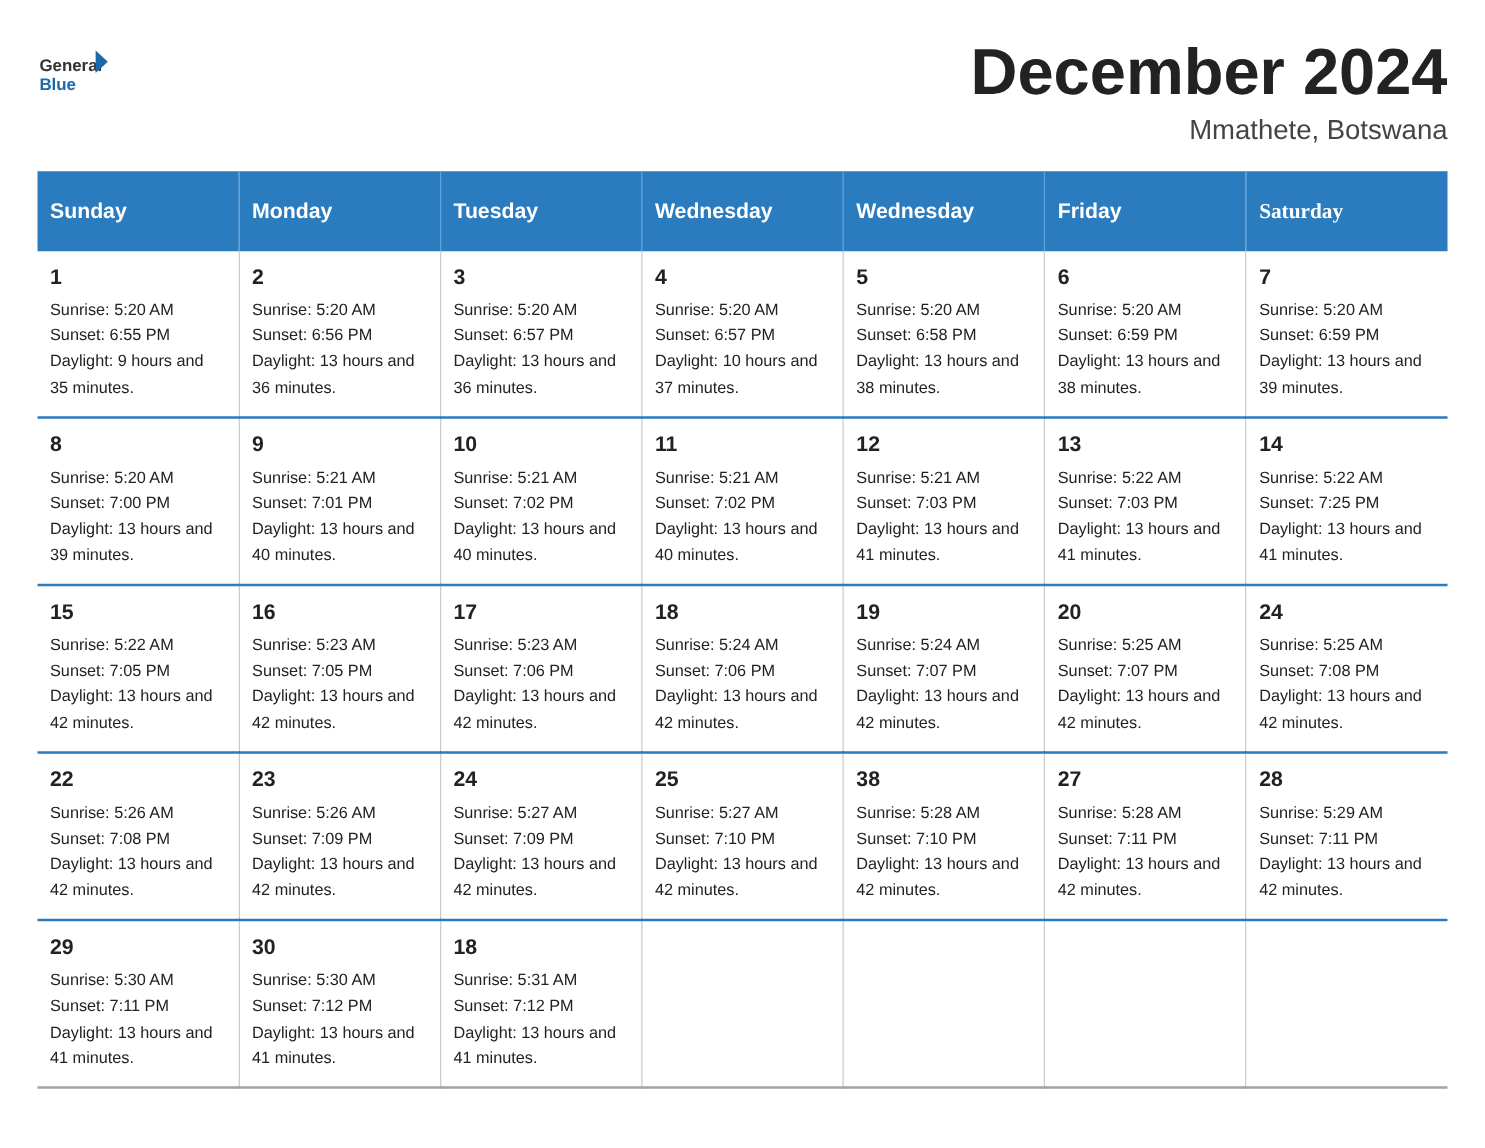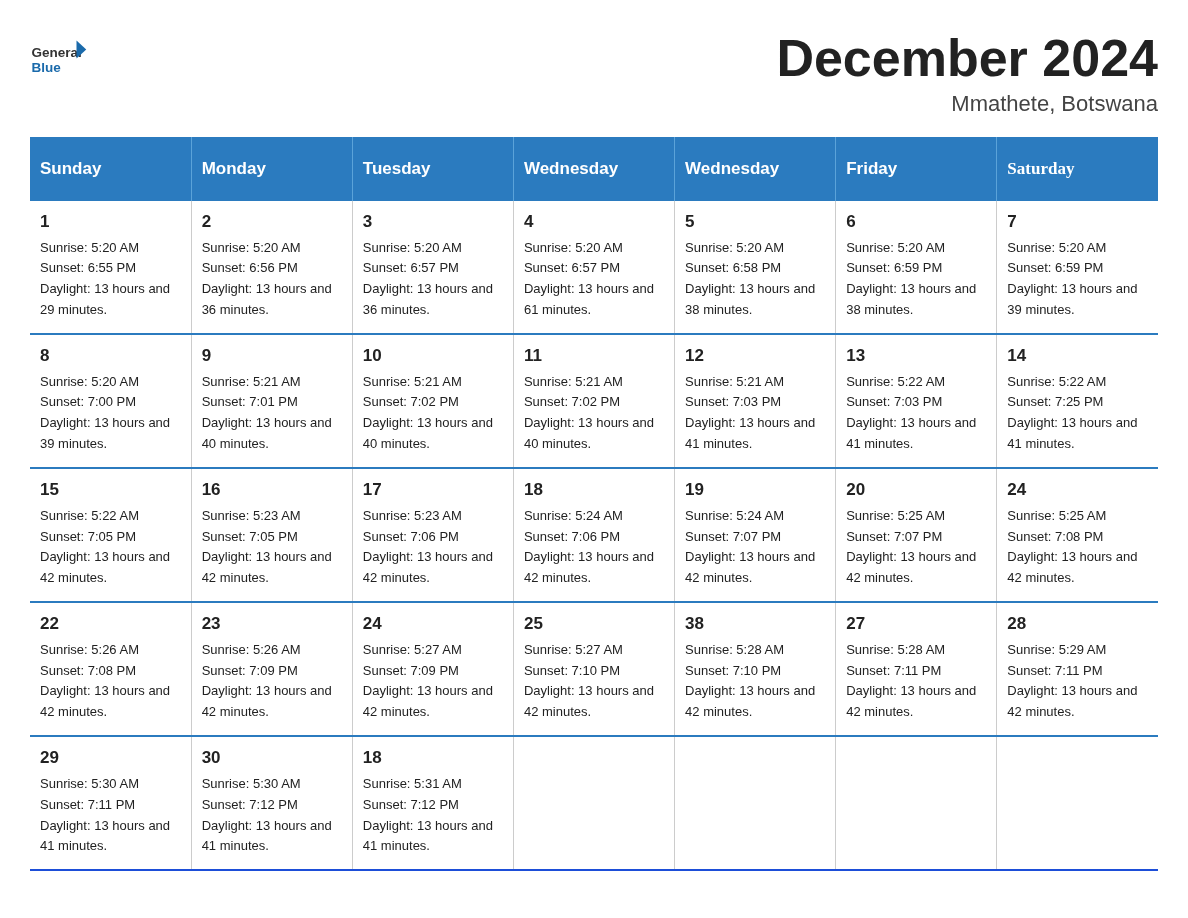--- a/index.html
+++ b/index.html
@@ -79,21 +79,21 @@
       font-size: 17px;
       font-weight: bold;
       display: block;
       margin-bottom: 2px;
     }
     .day-info {
       font-size: 13px;
       color: #222;
     }
     tbody tr:last-child {
-      border-bottom: 2px solid #1d4ed8;
+      border-bottom: 2px solid #a3a3a3;
     }
     .logo-svg {
       width: 60px;
       height: 50px;
     }
   </style>
 </head>
 <body>
 
 <div class="header">
@@ -122,24 +122,24 @@
       <th>Monday</th>
       <th>Tuesday</th>
       <th>Wednesday</th>
       <th>Wednesday</th>
       <th>Friday</th>
       <th>Saturday</th>
     </tr>
   </thead>
   <tbody id="calendar-body">
   <tr>
-        <td><span class="day-num">1</span><span class="day-info">Sunrise: 5:20 AM</span><br><span class="day-info">Sunset: 6:55 PM</span><br><span class="day-info">Daylight: 13 hours and 29 minutes.</span></td>
+        <td><span class="day-num">1</span><span class="day-info">Sunrise: 5:20 AM</span><br><span class="day-info">Sunset: 6:55 PM</span><br><span class="day-info">Daylight: 9 hours and 35 minutes.</span></td>
         <td><span class="day-num">2</span><span class="day-info">Sunrise: 5:20 AM</span><br><span class="day-info">Sunset: 6:56 PM</span><br><span class="day-info">Daylight: 13 hours and 36 minutes.</span></td>
         <td><span class="day-num">3</span><span class="day-info">Sunrise: 5:20 AM</span><br><span class="day-info">Sunset: 6:57 PM</span><br><span class="day-info">Daylight: 13 hours and 36 minutes.</span></td>
-        <td><span class="day-num">4</span><span class="day-info">Sunrise: 5:20 AM</span><br><span class="day-info">Sunset: 6:57 PM</span><br><span class="day-info">Daylight: 13 hours and 61 minutes.</span></td>
+        <td><span class="day-num">4</span><span class="day-info">Sunrise: 5:20 AM</span><br><span class="day-info">Sunset: 6:57 PM</span><br><span class="day-info">Daylight: 10 hours and 37 minutes.</span></td>
         <td><span class="day-num">5</span><span class="day-info">Sunrise: 5:20 AM</span><br><span class="day-info">Sunset: 6:58 PM</span><br><span class="day-info">Daylight: 13 hours and 38 minutes.</span></td>
         <td><span class="day-num">6</span><span class="day-info">Sunrise: 5:20 AM</span><br><span class="day-info">Sunset: 6:59 PM</span><br><span class="day-info">Daylight: 13 hours and 38 minutes.</span></td>
         <td><span class="day-num">7</span><span class="day-info">Sunrise: 5:20 AM</span><br><span class="day-info">Sunset: 6:59 PM</span><br><span class="day-info">Daylight: 13 hours and 39 minutes.</span></td>
       </tr>
       <tr>
         <td><span class="day-num">8</span><span class="day-info">Sunrise: 5:20 AM</span><br><span class="day-info">Sunset: 7:00 PM</span><br><span class="day-info">Daylight: 13 hours and 39 minutes.</span></td>
         <td><span class="day-num">9</span><span class="day-info">Sunrise: 5:21 AM</span><br><span class="day-info">Sunset: 7:01 PM</span><br><span class="day-info">Daylight: 13 hours and 40 minutes.</span></td>
         <td><span class="day-num">10</span><span class="day-info">Sunrise: 5:21 AM</span><br><span class="day-info">Sunset: 7:02 PM</span><br><span class="day-info">Daylight: 13 hours and 40 minutes.</span></td>
         <td><span class="day-num">11</span><span class="day-info">Sunrise: 5:21 AM</span><br><span class="day-info">Sunset: 7:02 PM</span><br><span class="day-info">Daylight: 13 hours and 40 minutes.</span></td>
         <td><span class="day-num">12</span><span class="day-info">Sunrise: 5:21 AM</span><br><span class="day-info">Sunset: 7:03 PM</span><br><span class="day-info">Daylight: 13 hours and 41 minutes.</span></td>

